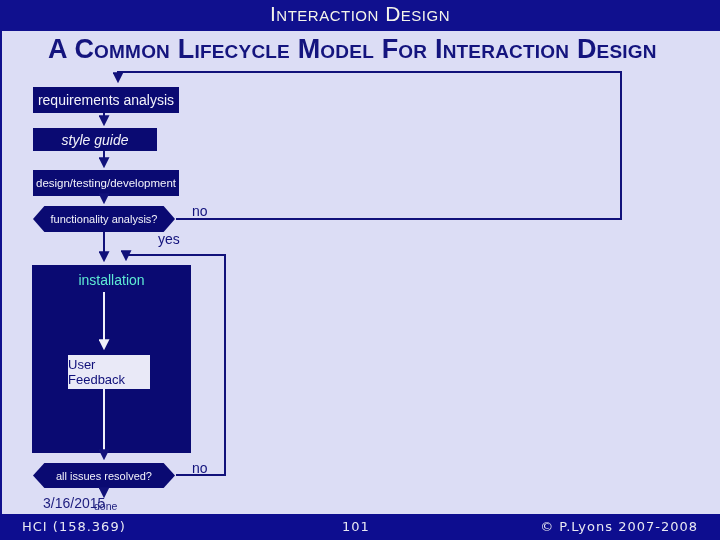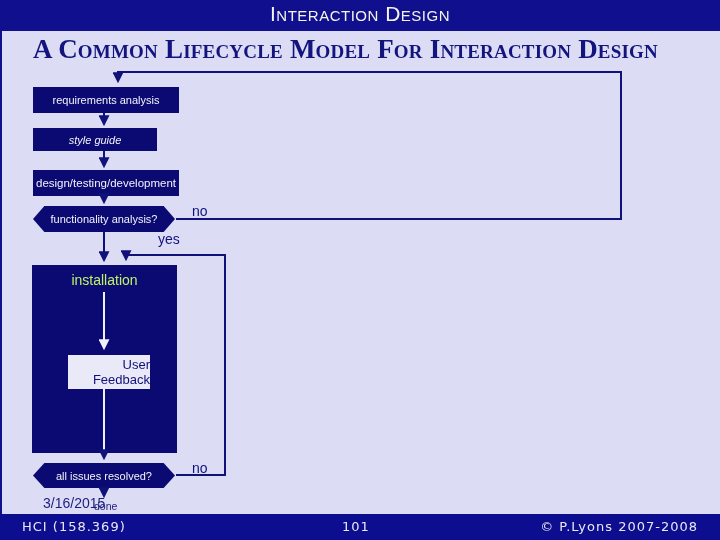--- a/index.html
+++ b/index.html
@@ -38,49 +38,49 @@
   .page-number { position: absolute; left: 342px; top: 519px; }
   .copyright   { position: absolute; right: 22px; top: 519px; }
 
   .left-edge {
     position: absolute; left: 0; top: 31px; width: 2px; height: 483px;
     background: #10108e;
   }
 
   
   .slide-title {
-    position: absolute; left: 33px; top: 34px;
+    position: absolute; left: 48px; top: 34px;
     font-size: 27px; font-weight: bold; font-variant: small-caps;
-    color: #14147e; white-space: nowrap; letter-spacing: 0.2px; font-family: Liberation Serif, serif;
+    color: #14147e; white-space: nowrap; letter-spacing: 0.2px;
   }
 
   
   .node {
     position: absolute; background: #0a0a72; color: #f2f2fa;
     display: flex; align-items: center; justify-content: center;
-    font-size: 11px; white-space: nowrap;
+    font-size: 14px; white-space: nowrap;
   }
   .hex {
     clip-path: polygon(0% 50%, 8% 0%, 92% 0%, 100% 50%, 92% 100%, 8% 100%);
     font-size: 11px;
   }
   .box-requirements { left: 33px; top: 87px;  width: 146px; height: 26px; }
   .box-styleguide   { left: 33px; top: 128px; width: 124px; height: 23px; font-style: italic; }
   .box-design       { left: 33px; top: 170px; width: 146px; height: 26px; font-size: 11.5px; }
   .hex-func         { left: 33px; top: 206px; width: 142px; height: 26px; }
   .box-installation {
-    position: absolute; left: 32px; top: 265px; width: 145px; height: 188px;
-    background: #0a0a72; color: #bef264;
+    position: absolute; left: 32px; top: 265px; width: 159px; height: 188px;
+    background: #0a0a72; color: #5eead4;
     display: flex; justify-content: center; align-items: flex-start;
     font-size: 14px; padding-top: 7px;
   }
   .box-userfeedback {
     position: absolute; left: 68px; top: 355px; width: 82px; height: 34px;
     background: #e9e9f7; color: #10107a;
-    display: flex; align-items: center; justify-content: center; text-align: right;
+    display: flex; align-items: center; justify-content: center; text-align: left;
     font-size: 13px; line-height: 15px;
   }
   .hex-issues       { left: 33px; top: 463px; width: 142px; height: 25px; }
 
   
   .edge-label {
     position: absolute; color: #12127c; font-size: 14px; white-space: nowrap;
   }
   .lbl-no-top    { left: 192px; top: 203px; }
   .lbl-yes       { left: 110px; top: 231px; margin-left: 48px; }

